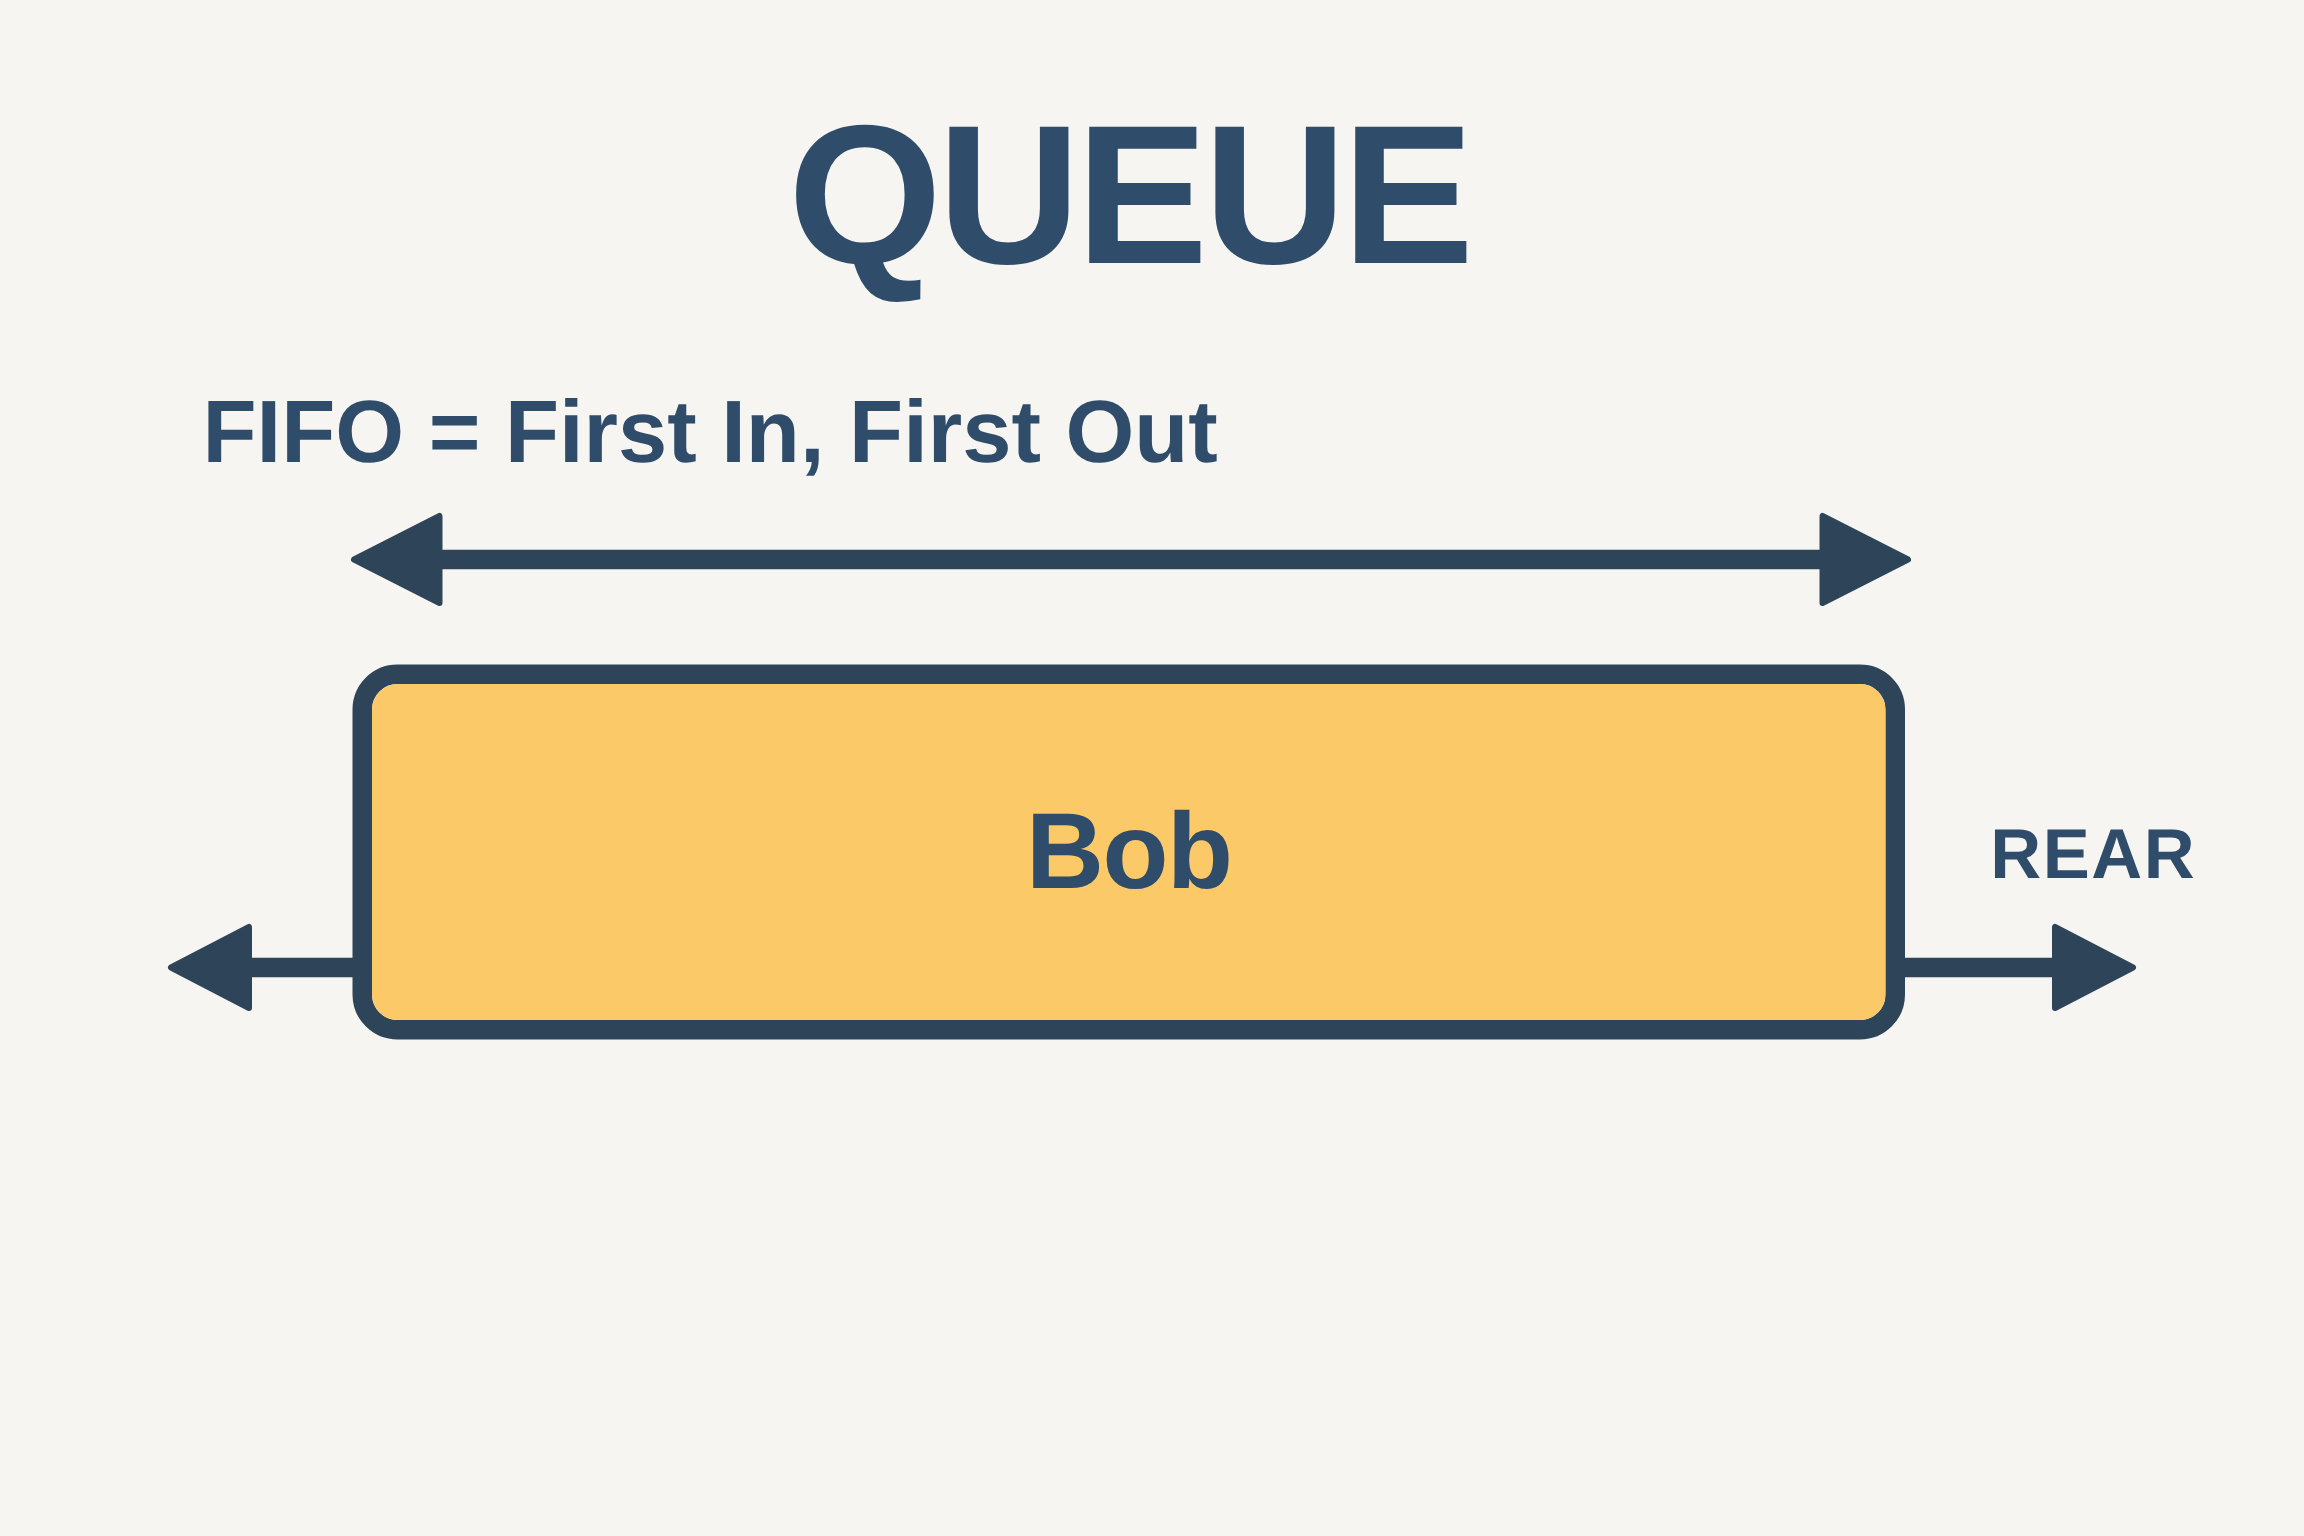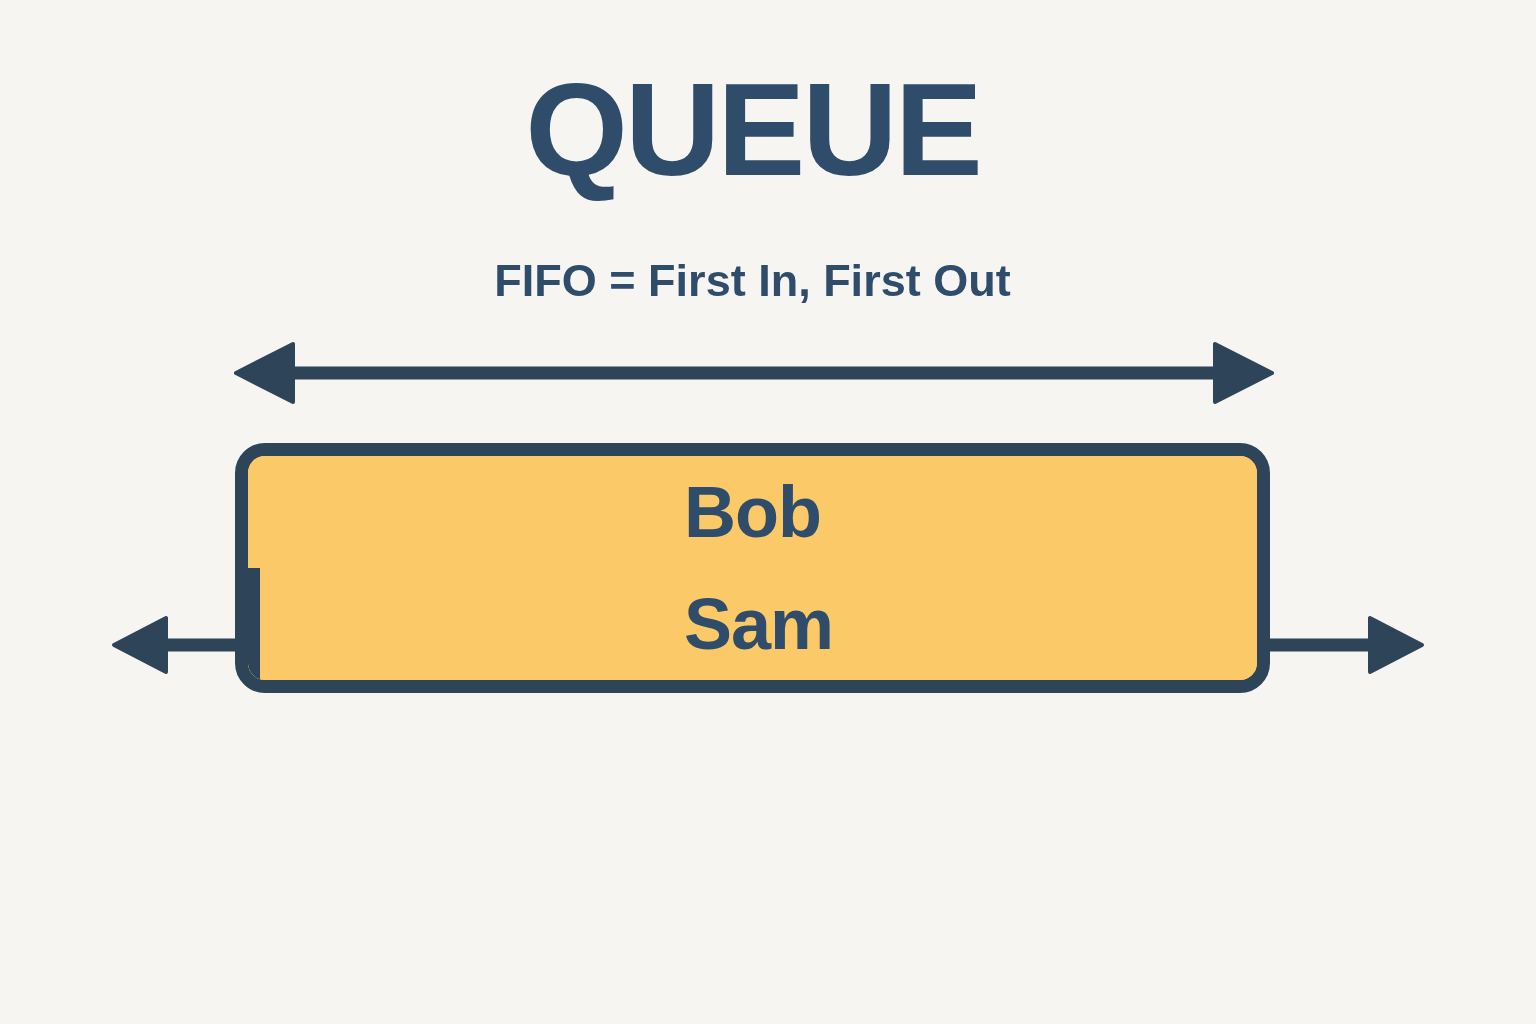--- a/index.html
+++ b/index.html
@@ -26,22 +26,21 @@
     line-height: 1.0;
     font-weight: 800;
     letter-spacing: -3px;
     color: var(--text-navy, #2f4d6b);
   }
   .subtitle {
     position: absolute;
     left: 135px;
     top: 256px;
     width: 1235px;
-    text-align: center;
-    font-size: 45px;
+    font-size: 59px;
     line-height: 1.1;
     font-weight: 700;
     letter-spacing: 0px;
     color: var(--text-navy, #2f4d6b);
   }
   .fifo-arrow {
     position: absolute;
     left: 233px;
     top: 341px;
     width: 1042px;
@@ -53,21 +52,20 @@
     left: 235px;
     top: 443px;
     width: 1035px;
     height: 250px;
     box-sizing: border-box;
     background: var(--cell-fill, #fbc968);
     border: 13px solid var(--shape-navy, #2e4459);
     border-radius: 30px;
     display: flex;
     overflow: hidden;
-    flex-direction: column;
   }
   .queue-cell {
     flex: 1 1 0;
     display: flex;
     align-items: center;
     justify-content: center;
     font-size: 72px;
     font-weight: 700;
     letter-spacing: -1px;
     color: var(--text-navy, #2f4d6b);
@@ -105,26 +103,24 @@
   <svg class="fifo-arrow" viewBox="0 0 1042 64" aria-hidden="true">
     <rect x="46" y="25.5" width="950" height="13" fill="currentColor"></rect>
     <polygon points="3,32 60,3 60,61" fill="currentColor" stroke="currentColor" stroke-width="4" stroke-linejoin="round"></polygon>
     <polygon points="1039,32 982,3 982,61" fill="currentColor" stroke="currentColor" stroke-width="4" stroke-linejoin="round"></polygon>
   </svg>
 
   <div class="queue-box">
     <div class="queue-cell">
       <span>Bob</span>
     </div>
-    <div class="queue-cell">
-      <span>Sam</span>
-    </div>
   </div>
 
 
+  <div class="end-label rear-label">REAR</div>
 
   <svg class="side-arrow front-arrow" viewBox="0 0 130 62" aria-hidden="true">
     <rect x="48" y="24.5" width="82" height="13" fill="currentColor"></rect>
     <polygon points="4,31 56,4 56,58" fill="currentColor" stroke="currentColor" stroke-width="4" stroke-linejoin="round"></polygon>
   </svg>
 
   <svg class="side-arrow rear-arrow" viewBox="0 0 162 62" aria-hidden="true">
     <rect x="0" y="24.5" width="112" height="13" fill="currentColor"></rect>
     <polygon points="158,31 106,4 106,58" fill="currentColor" stroke="currentColor" stroke-width="4" stroke-linejoin="round"></polygon>
   </svg>

